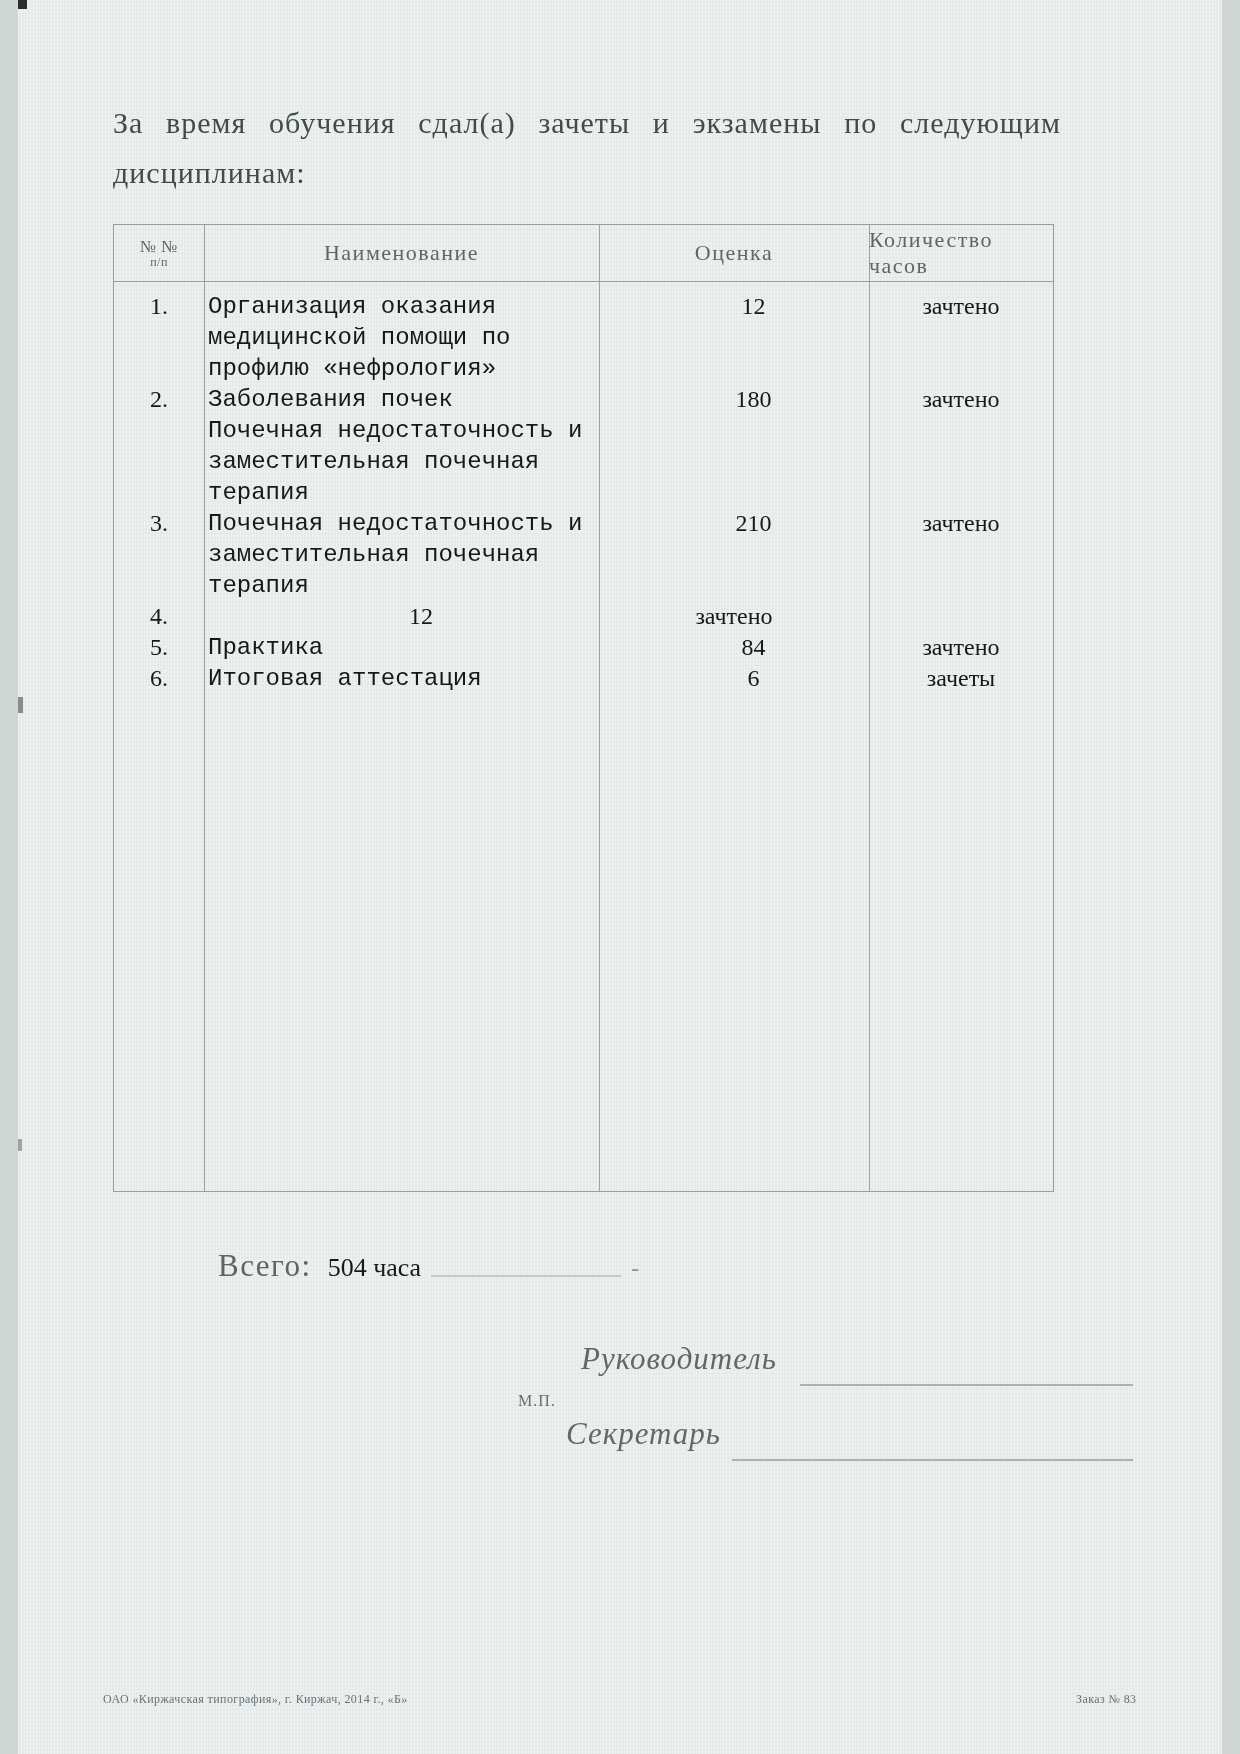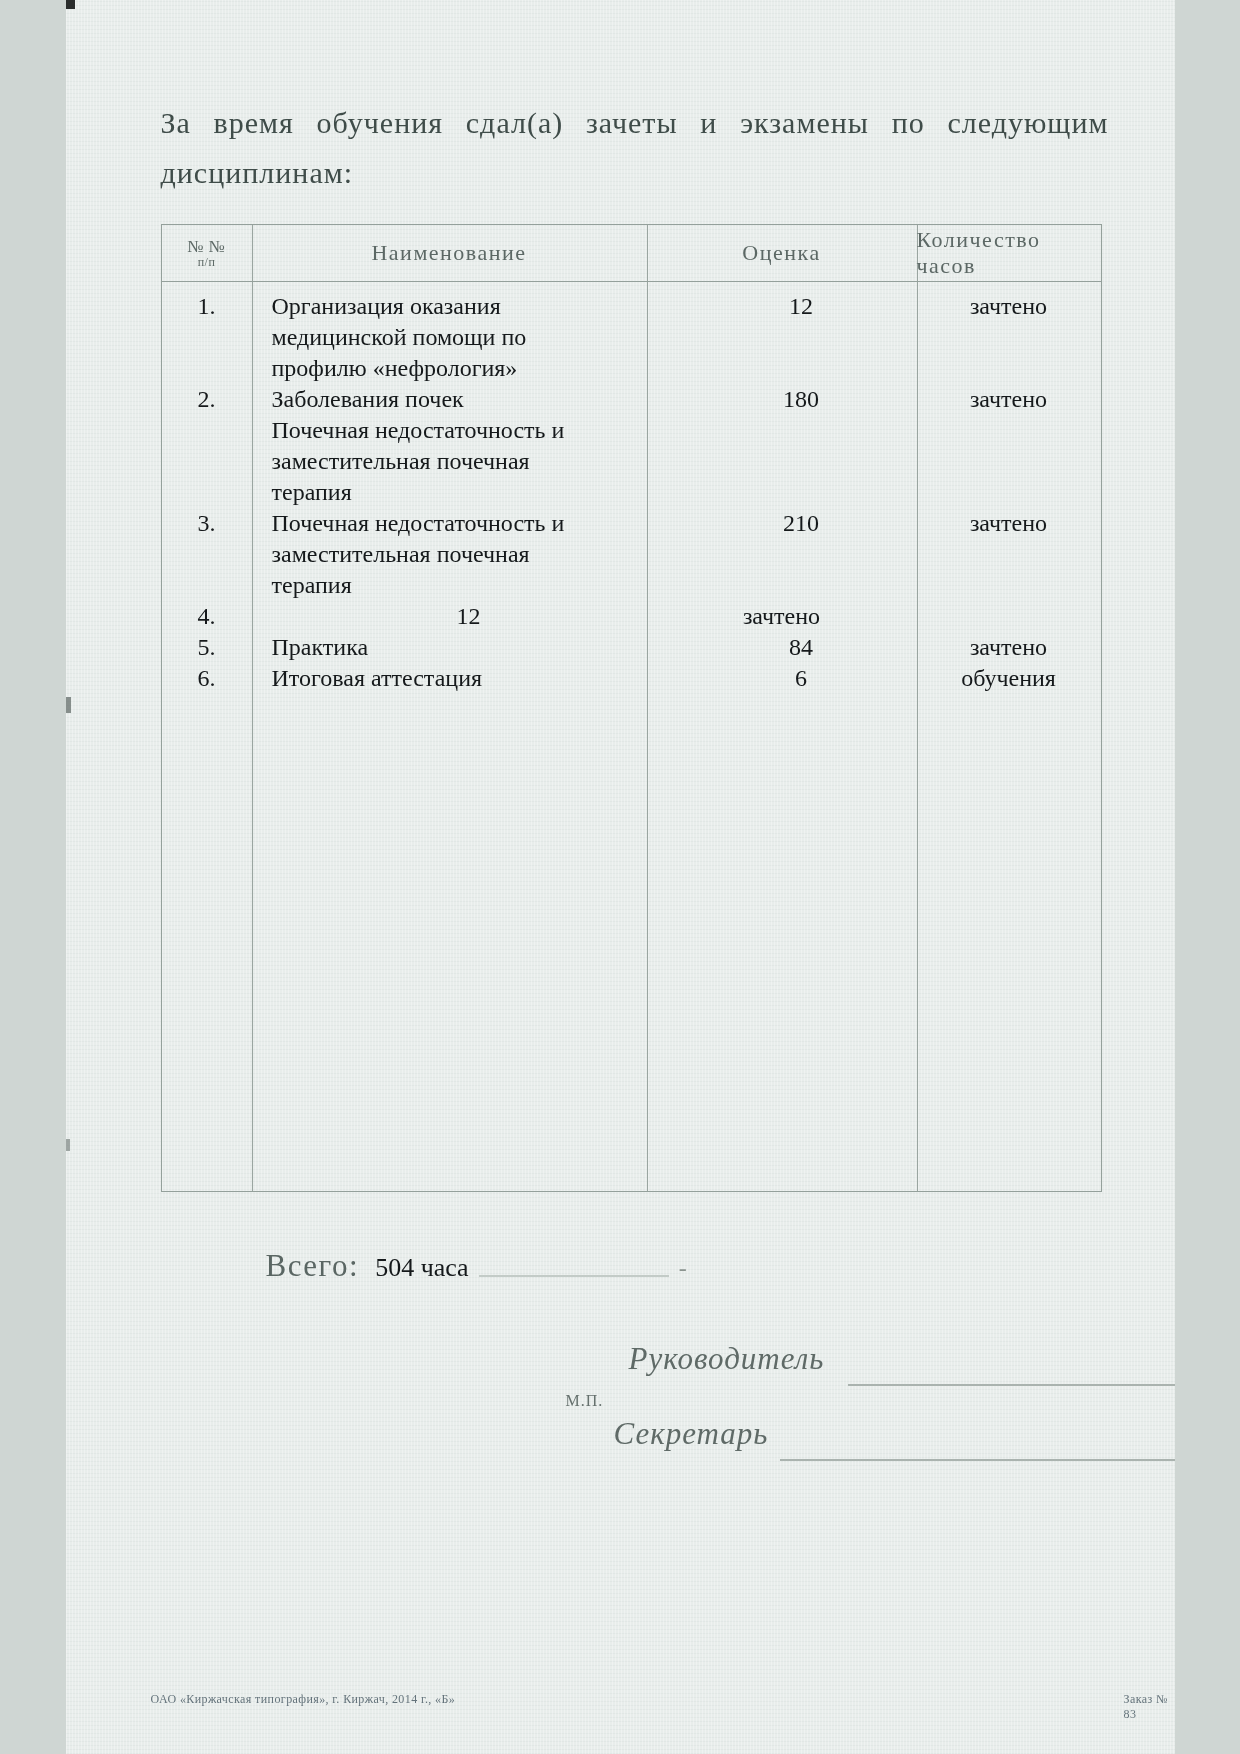--- a/index.html
+++ b/index.html
@@ -1,18 +1,18 @@
 <!DOCTYPE html>
 <html><head>
 <meta charset="utf-8">
 <style>
   html,body{margin:0;padding:0;background:#cfd6d3;}
   .page{
     position:relative;
-    width:1109px;height:1754px;
+    width:1204px;height:1754px;
     margin:0 auto;
     background-color:#e8edeb;
     background-image:
       repeating-linear-gradient(90deg, rgba(255,255,255,.30) 0 1px, rgba(0,0,0,0) 1px 3px),
       repeating-linear-gradient(0deg, rgba(164,180,174,.10) 0 1px, rgba(0,0,0,0) 1px 4px);
     overflow:hidden;
     font-family:"Liberation Serif", serif;
   }
   .abs{position:absolute;}
 
@@ -43,21 +43,21 @@
   .th-num{flex-direction:column;letter-spacing:.5px;line-height:1.05;justify-content:center;}
   .th-num .l1{font-size:17px;}
   .th-num .l2{font-size:12px;}
   .tbody{position:absolute;left:0;right:0;top:57px;bottom:0;padding-top:9px;}
   .trow{
     display:grid;grid-template-columns:90px 395px 270px 1fr;
     color:#15191b;font-size:24px;line-height:31px;
   }
   .td{align-self:start;}
   .td-num{text-align:center;}
-  .td-name{padding-left:20px;white-space:pre-line;}
+  .td-name{padding-left:4px;white-space:pre-line;font-family:Liberation Mono, monospace;}
   .td-hours{text-align:center;padding-left:39px;}
   .td-grade{text-align:center;}
 
   
   .total{left:200px;top:1248px;display:flex;align-items:baseline;}
   .total-label{font-size:31px;color:#5a6663;letter-spacing:1.5px;}
   .total-value{font-size:26px;color:#15191b;margin-left:16px;}
   .total-underline{width:190px;height:2px;background:#c3cbc7;align-self:flex-end;margin:0 10px 7px 10px;}
   .total-dash{color:#8b948f;font-size:24px;}
 
@@ -143,21 +143,21 @@
     <div class="td td-num">5.</div>
     <div class="td td-name">Практика</div>
     <div class="td td-hours">84</div>
     <div class="td td-grade">зачтено</div>
   </div>
 
   <div class="trow">
     <div class="td td-num">6.</div>
     <div class="td td-name">Итоговая аттестация</div>
     <div class="td td-hours">6</div>
-    <div class="td td-grade">обучения</div>
+    <div class="td td-grade">зачеты</div>
   </div>
 </div>
   </div>
 
   <div class="abs total">
     <span class="total-label">Всего:</span>
     <span class="total-value">504 часа</span>
     <span class="total-underline"></span>
     <span class="total-dash">-</span>
   </div>

